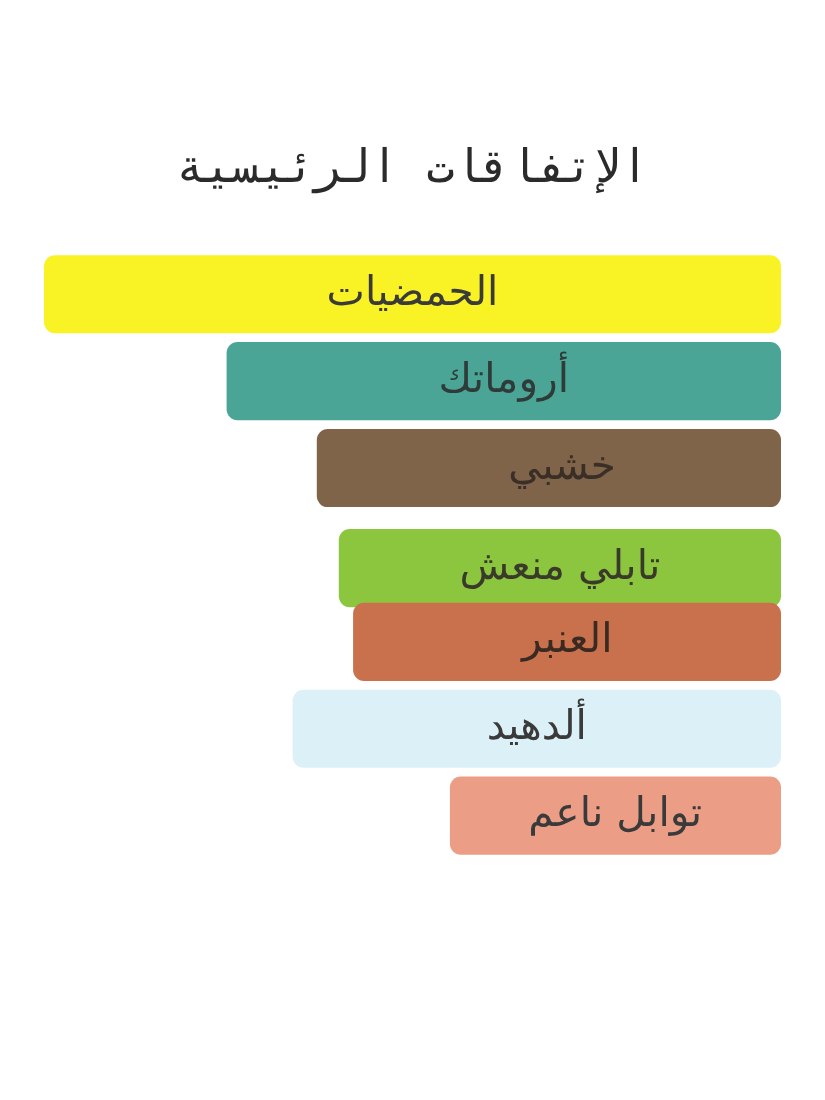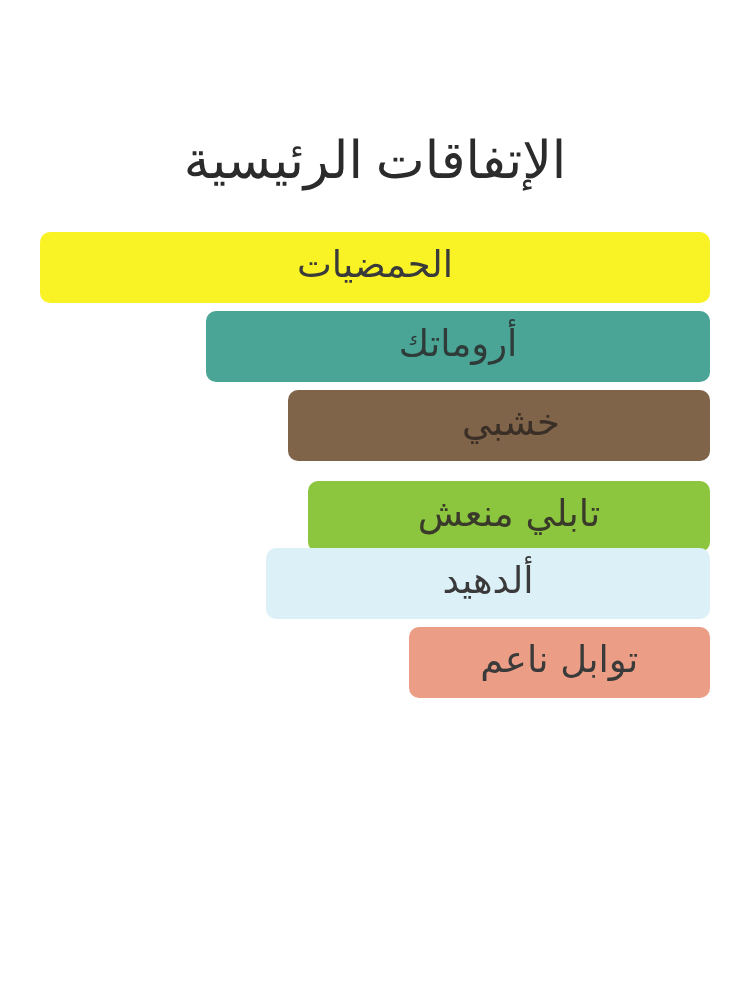--- a/index.html
+++ b/index.html
@@ -19,24 +19,24 @@
     height: 1000px;
     background: #ffffff;
     box-sizing: border-box;
   }
   .chart-title {
     position: absolute;
     top: 128px;
     left: 0;
     width: 750px;
     text-align: center;
-    font-size: 52px;
+    font-size: 42px;
     font-weight: 400;
     color: #2b2b2b;
-    font-family: Liberation Serif, serif;
+    font-family: Liberation Mono, monospace;
     line-height: 1.25;
     letter-spacing: 0px;
   }
   .bars {
     position: absolute;
     top: 228px;
     left: 0;
     width: 750px;
   }
   .bar-row {
@@ -85,20 +85,25 @@
         <div class="bar" style="background: rgb(128, 100, 74); width: 422.1px;">
           <span class="bar-label" style="color: rgb(58, 47, 38); margin-left: 24px;">خشبي</span>
         </div>
       </div>
       <div class="bar-row">
         <div class="bar" style="background: rgb(140, 198, 63); width: 402px; margin-top: 12px;">
           <span class="bar-label" style="color: rgb(58, 58, 42);">تابلي منعش</span>
         </div>
       </div>
       <div class="bar-row">
+        <div class="bar" style="background: rgb(200, 113, 76); width: 388.6px;">
+          <span class="bar-label" style="color: rgb(58, 42, 34);">العنبر</span>
+        </div>
+      </div>
+      <div class="bar-row">
         <div class="bar" style="background: rgb(220, 241, 247); width: 444px;">
           <span class="bar-label" style="color: rgb(58, 58, 58);">ألدهيد</span>
         </div>
       </div>
       <div class="bar-row">
         <div class="bar" style="background: rgb(235, 158, 133); width: 301.5px;">
           <span class="bar-label" style="color: rgb(58, 58, 58);">توابل ناعم</span>
         </div>
       </div>
     </div>

